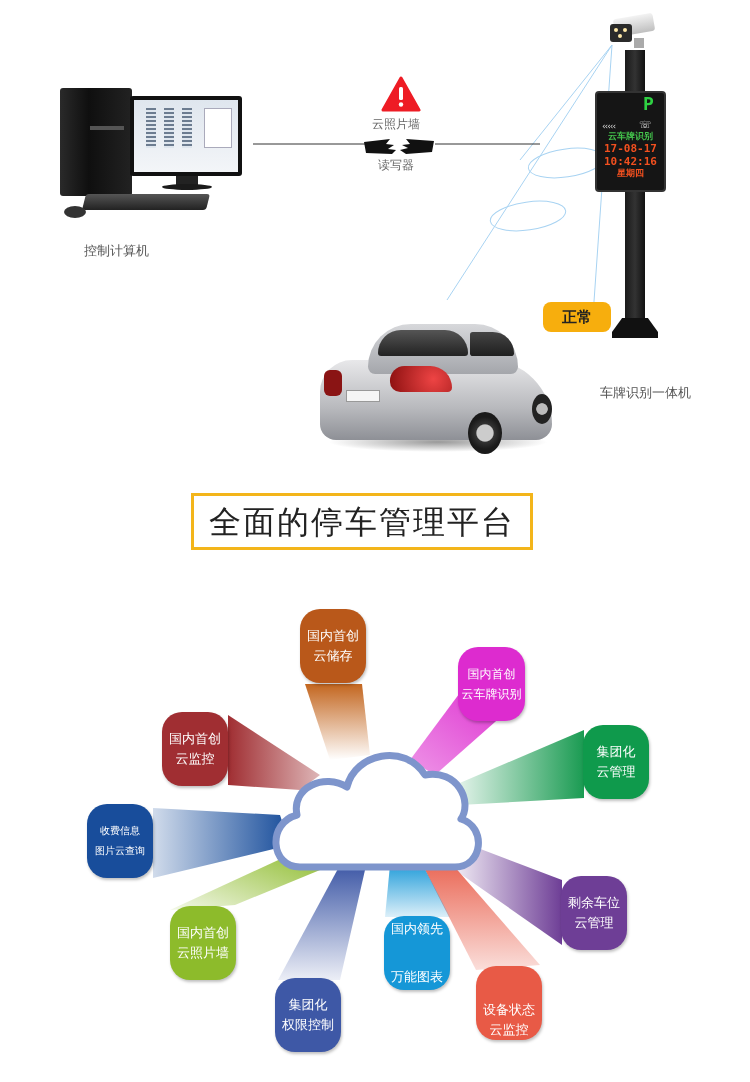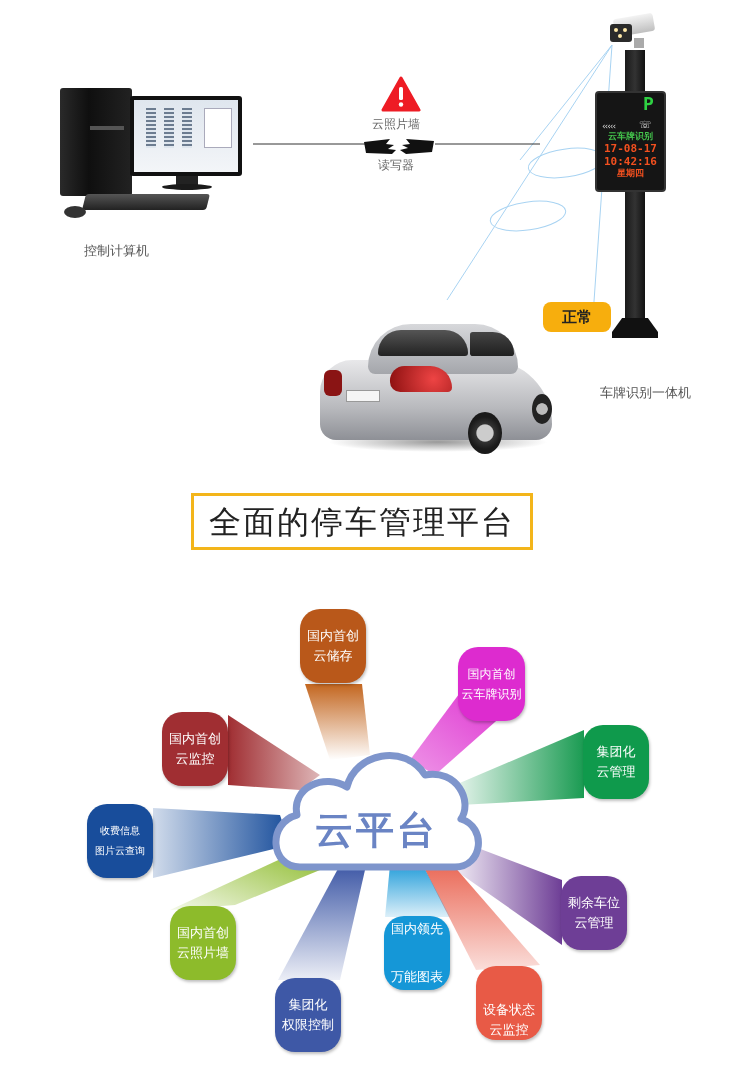--- a/index.html
+++ b/index.html
@@ -164,21 +164,20 @@
   <polygon points="278,420 340,420 365,310 340,305" fill="url(#gPerm)"></polygon>
   <polygon points="170,350 235,345 320,310 300,290" fill="url(#gPhoto)"></polygon>
   <polygon points="153,248 153,318 290,285 280,255" fill="url(#gFee)"></polygon>
   <polygon points="228,155 228,225 300,230 320,215" fill="url(#gMon)"></polygon>
 </svg>
 
 <div class="abs" style="left:265px;top:735px;width:220px;height:145px;">
   <svg width="220" height="145" viewBox="0 0 220 145">
     <path d="M35 132 C5 132 2 88 32 80 C26 52 60 38 82 52 C90 18 140 8 160 40 C192 34 208 66 196 84 C222 92 218 132 190 132 Z" fill="#ffffff" stroke="#7e95cc" stroke-width="7" stroke-linejoin="round"></path>
   </svg>
-  <div class="abs cloud-label" style="left:50px;top:70px;">云平台</div>
 </div>
 
 <div class="abs node" style="left:300px;top:609px;width:66px;height:74px;background:#b9581a;">
   <span>国内首创</span>
   <span>云储存</span>
 </div>
 <div class="abs node" style="left:458px;top:647px;width:67px;height:74px;background:#dd2bcf;font-size:12px;">
   <span>国内首创</span>
   <span>云车牌识别</span>
 </div>

